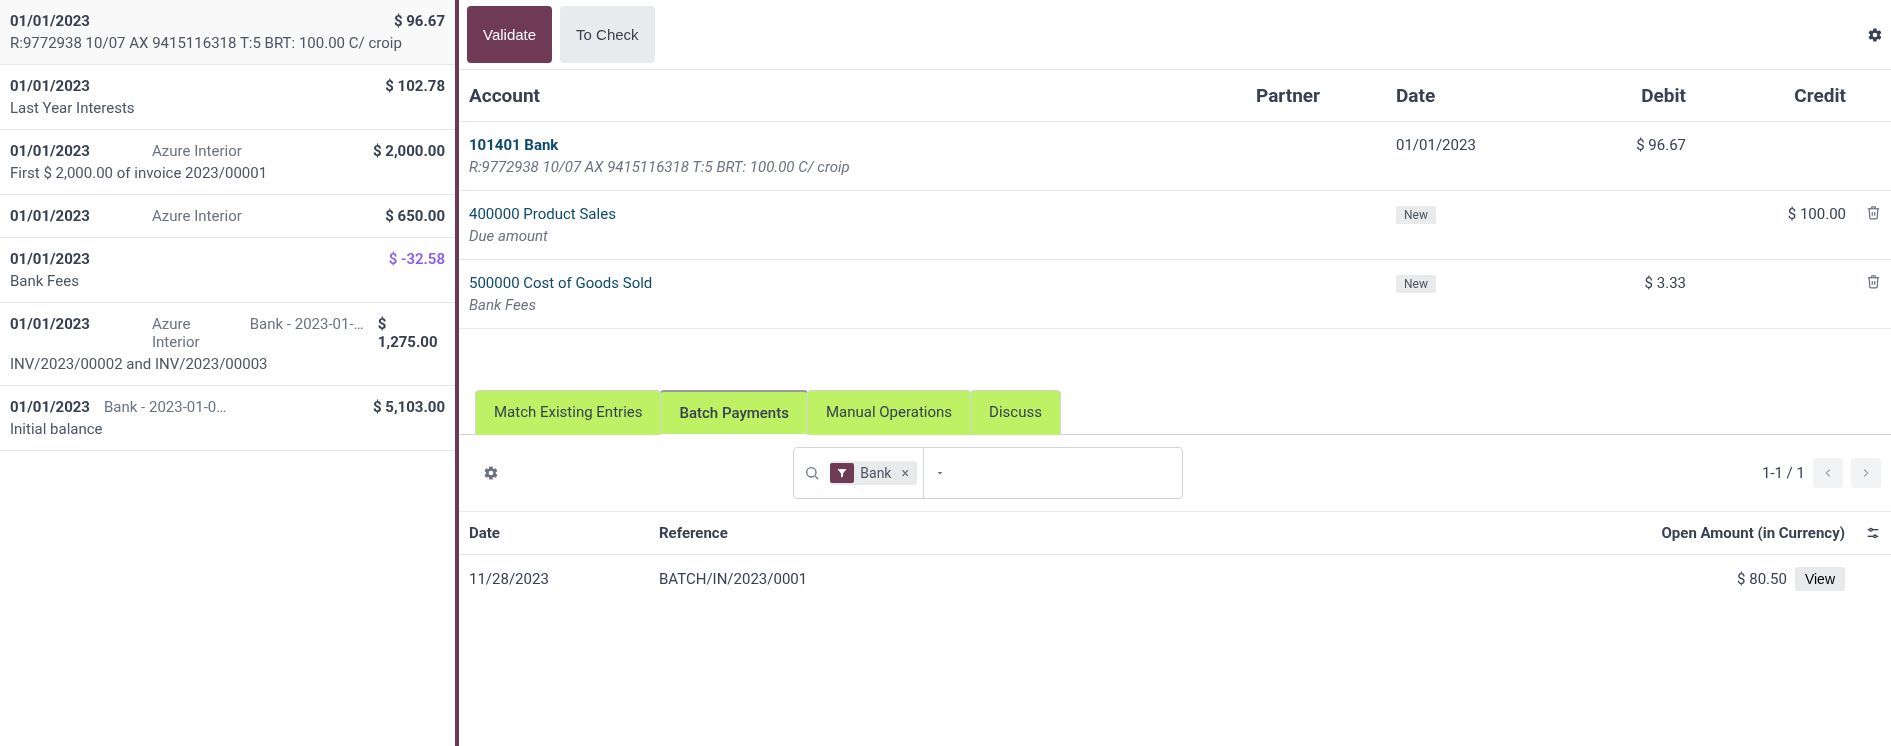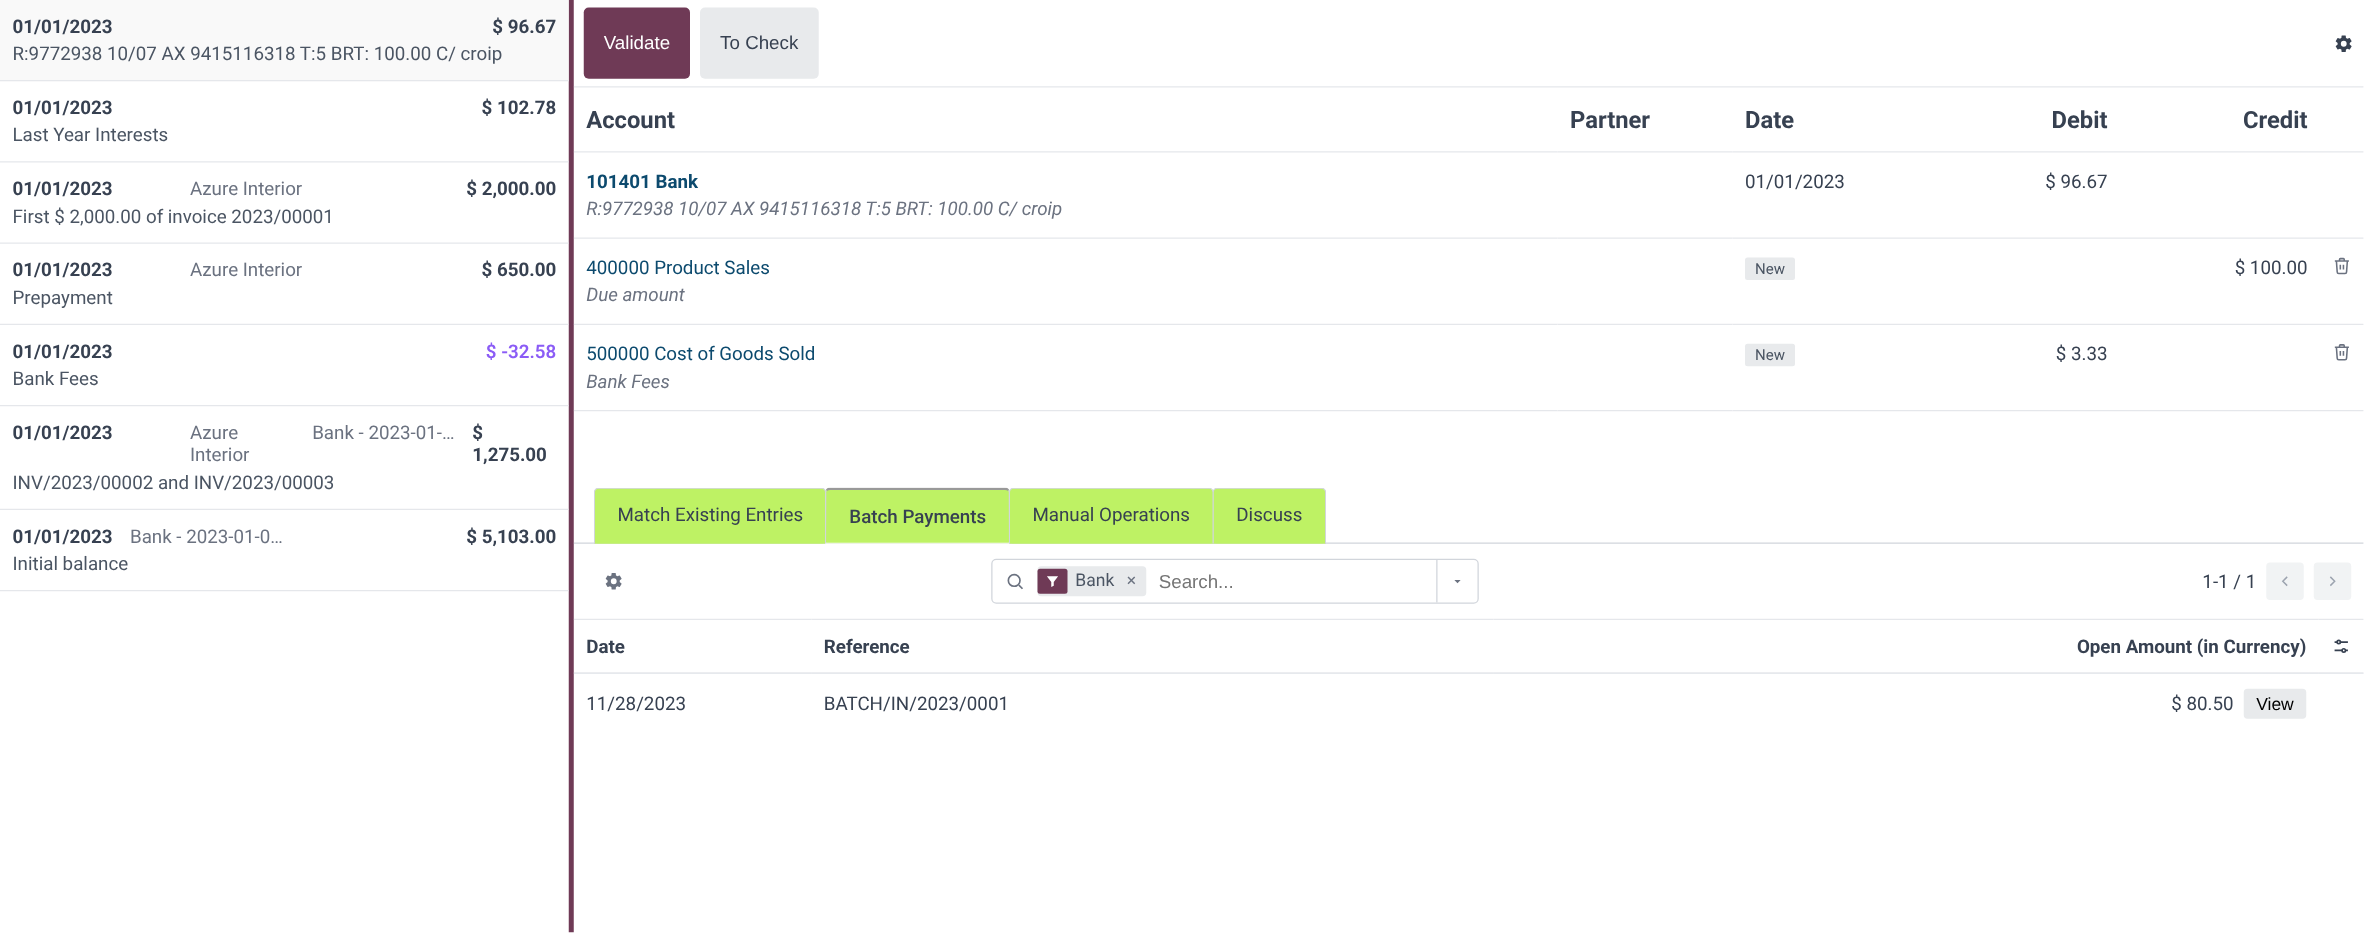--- a/index.html
+++ b/index.html
@@ -120,21 +120,21 @@
     gap: 10px;
   }
   .gear-small { color: #6b7280; cursor: pointer; margin-left: 14px; }
   .search-box {
     display: flex;
     align-items: center;
     border: 1px solid #d1d5db;
     border-radius: 4px;
     margin-left: auto;
     margin-right: auto;
-    height: 36px;
+    height: 52px;
     width: 390px;
   }
   .search-icon-box { padding: 0 10px; color: #6b7280; }
   .filter-chip {
     display: inline-flex;
     align-items: center;
     background: #e8eaec;
     border-radius: 3px;
     padding: 2px 2px 2px 0;
     margin-right: 6px;
@@ -203,21 +203,20 @@
         <span class="tx-amount">$ 2,000.00</span>
       </div>
       <div class="tx-desc">First $ 2,000.00 of invoice 2023/00001</div>
     </div>
     <div class="tx-item">
       <div class="tx-row1">
         <span class="tx-date">01/01/2023</span>
         <span class="tx-partner">Azure Interior</span>
         <span class="tx-amount">$ 650.00</span>
       </div>
-      <div class="tx-desc">Prepayment</div>
     </div>
     <div class="tx-item">
       <div class="tx-row1">
         <span class="tx-date">01/01/2023</span>
         <span class="tx-amount neg">$ -32.58</span>
       </div>
       <div class="tx-desc">Bank Fees</div>
     </div>
     <div class="tx-item">
       <div class="tx-row1">
@@ -331,21 +330,20 @@
         </span>
         <span class="filter-chip">
           <span class="chip-icon">
             <svg width="12" height="12" viewBox="0 0 24 24" fill="currentColor">
                 <path d="M3 4h18l-7 9v6l-4 2v-8L3 4z"></path>
               </svg>
           </span>
           <span class="chip-text">Bank</span>
           <span class="chip-close">×</span>
         </span>
-        <input class="search-input" placeholder="Search..." style="">
         <span class="search-dd">
           <svg width="12" height="12" viewBox="0 0 24 24" fill="currentColor">
               <path d="M7 10l5 5 5-5z"></path>
             </svg>
         </span>
       </div>
       <div class="pager">
         <span class="pager-text">1-1 / 1</span>
         <span class="pager-btn">
           <svg width="14" height="14" viewBox="0 0 24 24" fill="none" stroke="currentColor" stroke-width="2">

